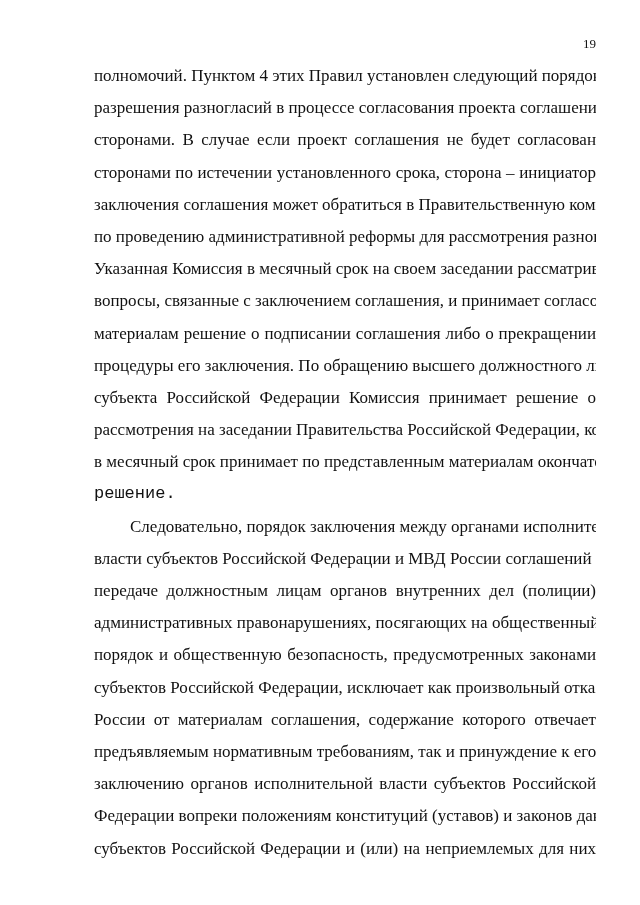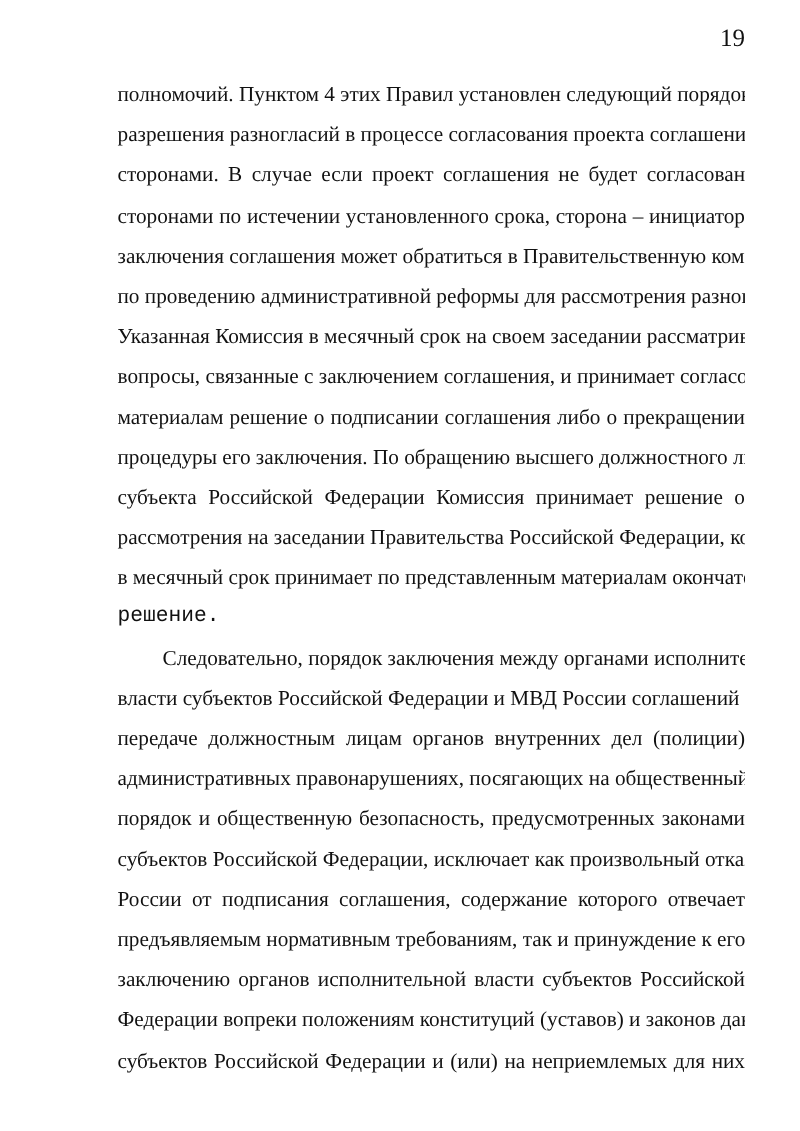--- a/index.html
+++ b/index.html
@@ -1,18 +1,18 @@
 <!DOCTYPE html>
 <html><head>
 <meta charset="utf-8">
 <style>
   html, body { margin: 0; padding: 0; background: #ffffff; }
   body { width: 640px; height: 905px; position: relative; overflow: hidden;
          font-family: "Liberation Serif", "DejaVu Serif", serif; color: #111; }
-  .page-number { position: absolute; top: 20px; right: 44px; font-size: 20px; }
+  .page-number { position: absolute; top: 36px; right: 44px; font-size: 13px; }
   .body-text { position: absolute; left: 94px; top: 60px; width: 502px; }
   .line { font-size: 17px; line-height: 32.2px; height: 32.2px; white-space: nowrap;
           text-align: justify; text-align-last: justify; display: block; overflow: hidden; }
   .line.last { text-align-last: left; font-family: Liberation Mono, monospace; }
   .line.indent { padding-left: 36px; }
 </style>
 </head>
 <body>
 
 <div>
@@ -37,21 +37,21 @@
       <span class="line last">решение.</span>
     </div>
 
     <div>
       <span class="line indent">Следовательно, порядок заключения между органами исполнительной</span>
       <span class="line">власти субъектов Российской Федерации и МВД России соглашений о</span>
       <span class="line">передаче должностным лицам органов внутренних дел (полиции)</span>
       <span class="line">административных правонарушениях, посягающих на общественный</span>
       <span class="line">порядок и общественную безопасность, предусмотренных законами</span>
       <span class="line">субъектов Российской Федерации, исключает как произвольный отказ МВД</span>
-      <span class="line">России от подписания соглашения, содержание которого отвечает</span>
+      <span class="line">России от материалам соглашения, содержание которого отвечает</span>
       <span class="line">предъявляемым нормативным требованиям, так и принуждение к его</span>
       <span class="line">заключению органов исполнительной власти субъектов Российской</span>
       <span class="line">Федерации вопреки положениям конституций (уставов) и законов данных</span>
       <span class="line">субъектов Российской Федерации и (или) на неприемлемых для них</span>
 
     </div>
 
   </div>
 </div>
 

